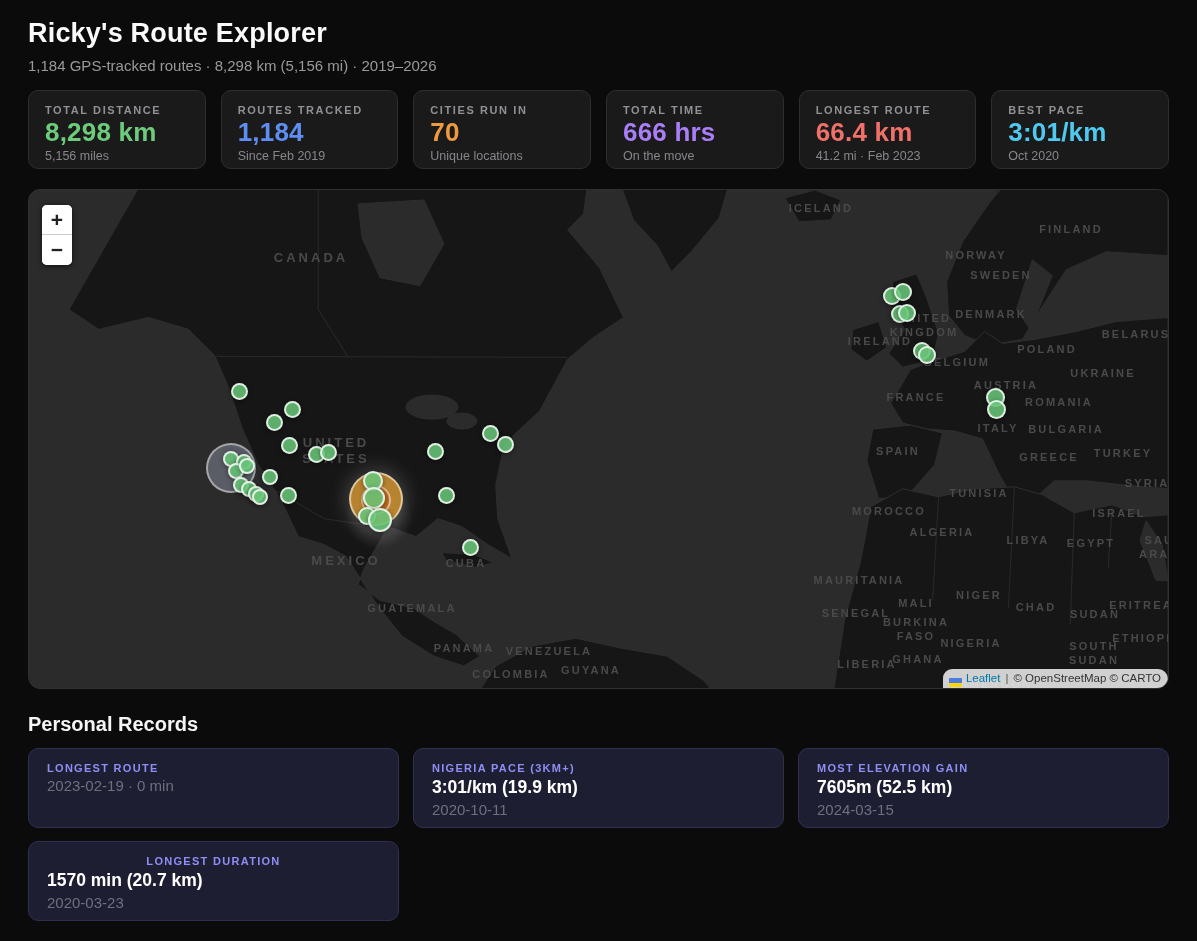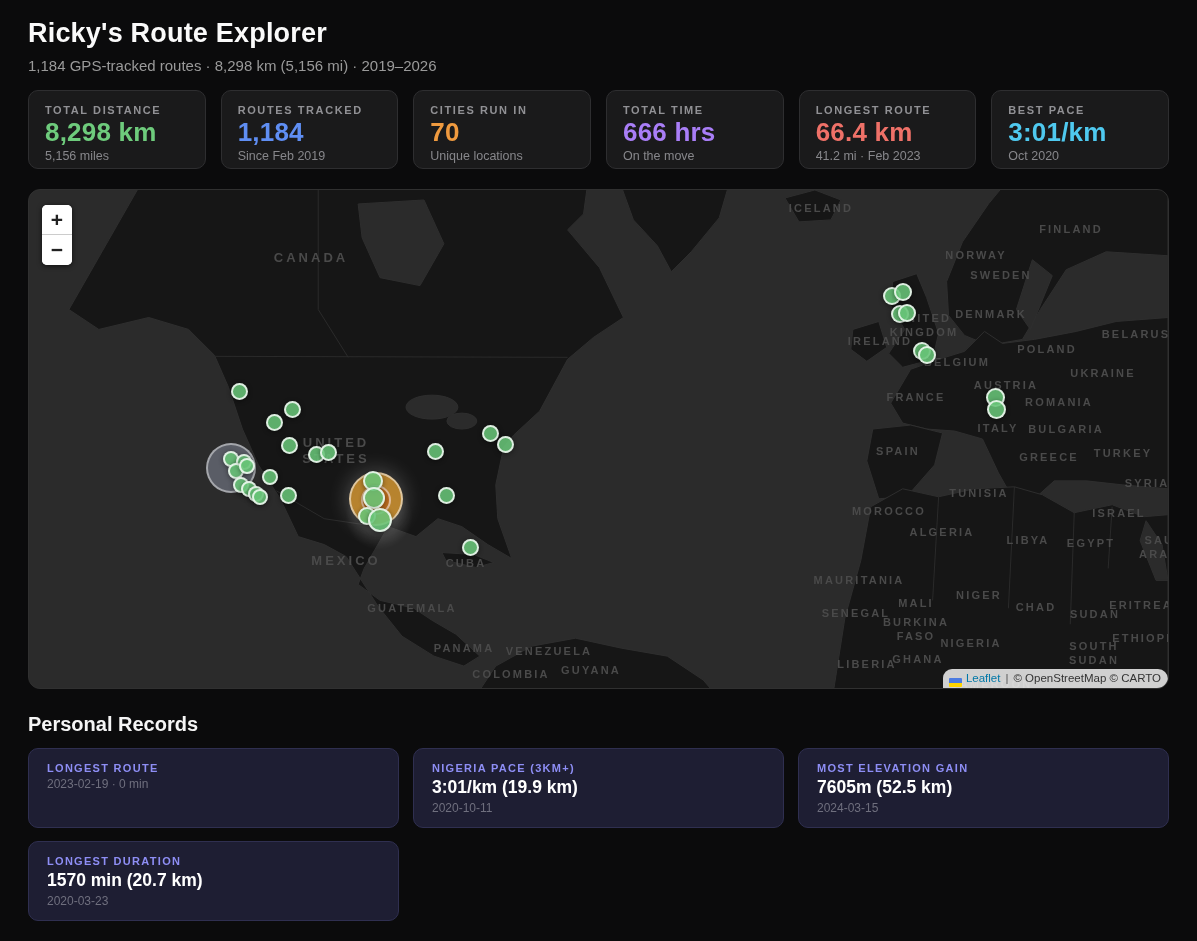--- a/index.html
+++ b/index.html
@@ -75,21 +75,21 @@
 
   
   h2 { font-size:20px; font-weight:700; color:#f5f5f5; margin-top:24px; }
   .records { display:grid; grid-template-columns:repeat(3,1fr); gap:13px 14px; margin-top:12px; }
   .record-card {
     background:#1e1e33; border:1px solid #2f2f50; border-radius:10px;
     padding:13px 18px 12px 18px; height:80px;
   }
   .record-label { font-size:11px; font-weight:700; letter-spacing:1.3px; }
   .record-value { font-size:17.5px; font-weight:700; color:#fff; margin-top:3px; }
-  .record-date { font-size:12px; color:#6f6f7e; margin-top:3px; }
+  .record-date { font-size:15px; color:#6f6f7e; margin-top:3px; }
 </style>
 </head>
 <body>
 
 <h1>Ricky's Route Explorer</h1>
 <div class="subtitle">1,184 GPS-tracked routes · 8,298 km (5,156 mi) · 2019–2026</div>
 
 <div class="stats">
   <div class="stat-card">
     <div class="stat-label">TOTAL DISTANCE</div>
@@ -294,17 +294,17 @@
     <div class="record-label" style="color: rgb(142, 142, 245);">NIGERIA PACE (3KM+)</div>
     <div class="record-value">3:01/km (19.9 km)</div>
     <div class="record-date">2020-10-11</div>
   </div>
   <div class="record-card">
     <div class="record-label" style="color: rgb(142, 142, 245);">MOST ELEVATION GAIN</div>
     <div class="record-value">7605m (52.5 km)</div>
     <div class="record-date">2024-03-15</div>
   </div>
   <div class="record-card">
-    <div class="record-label" style="color: rgb(142, 142, 245);">LONGEST DURATION</div>
+    <div class="record-label" style="color: rgb(142, 142, 245); text-align: center;">LONGEST DURATION</div>
     <div class="record-value">1570 min (20.7 km)</div>
     <div class="record-date">2020-03-23</div>
   </div>
 </div>
 
 </body></html>

